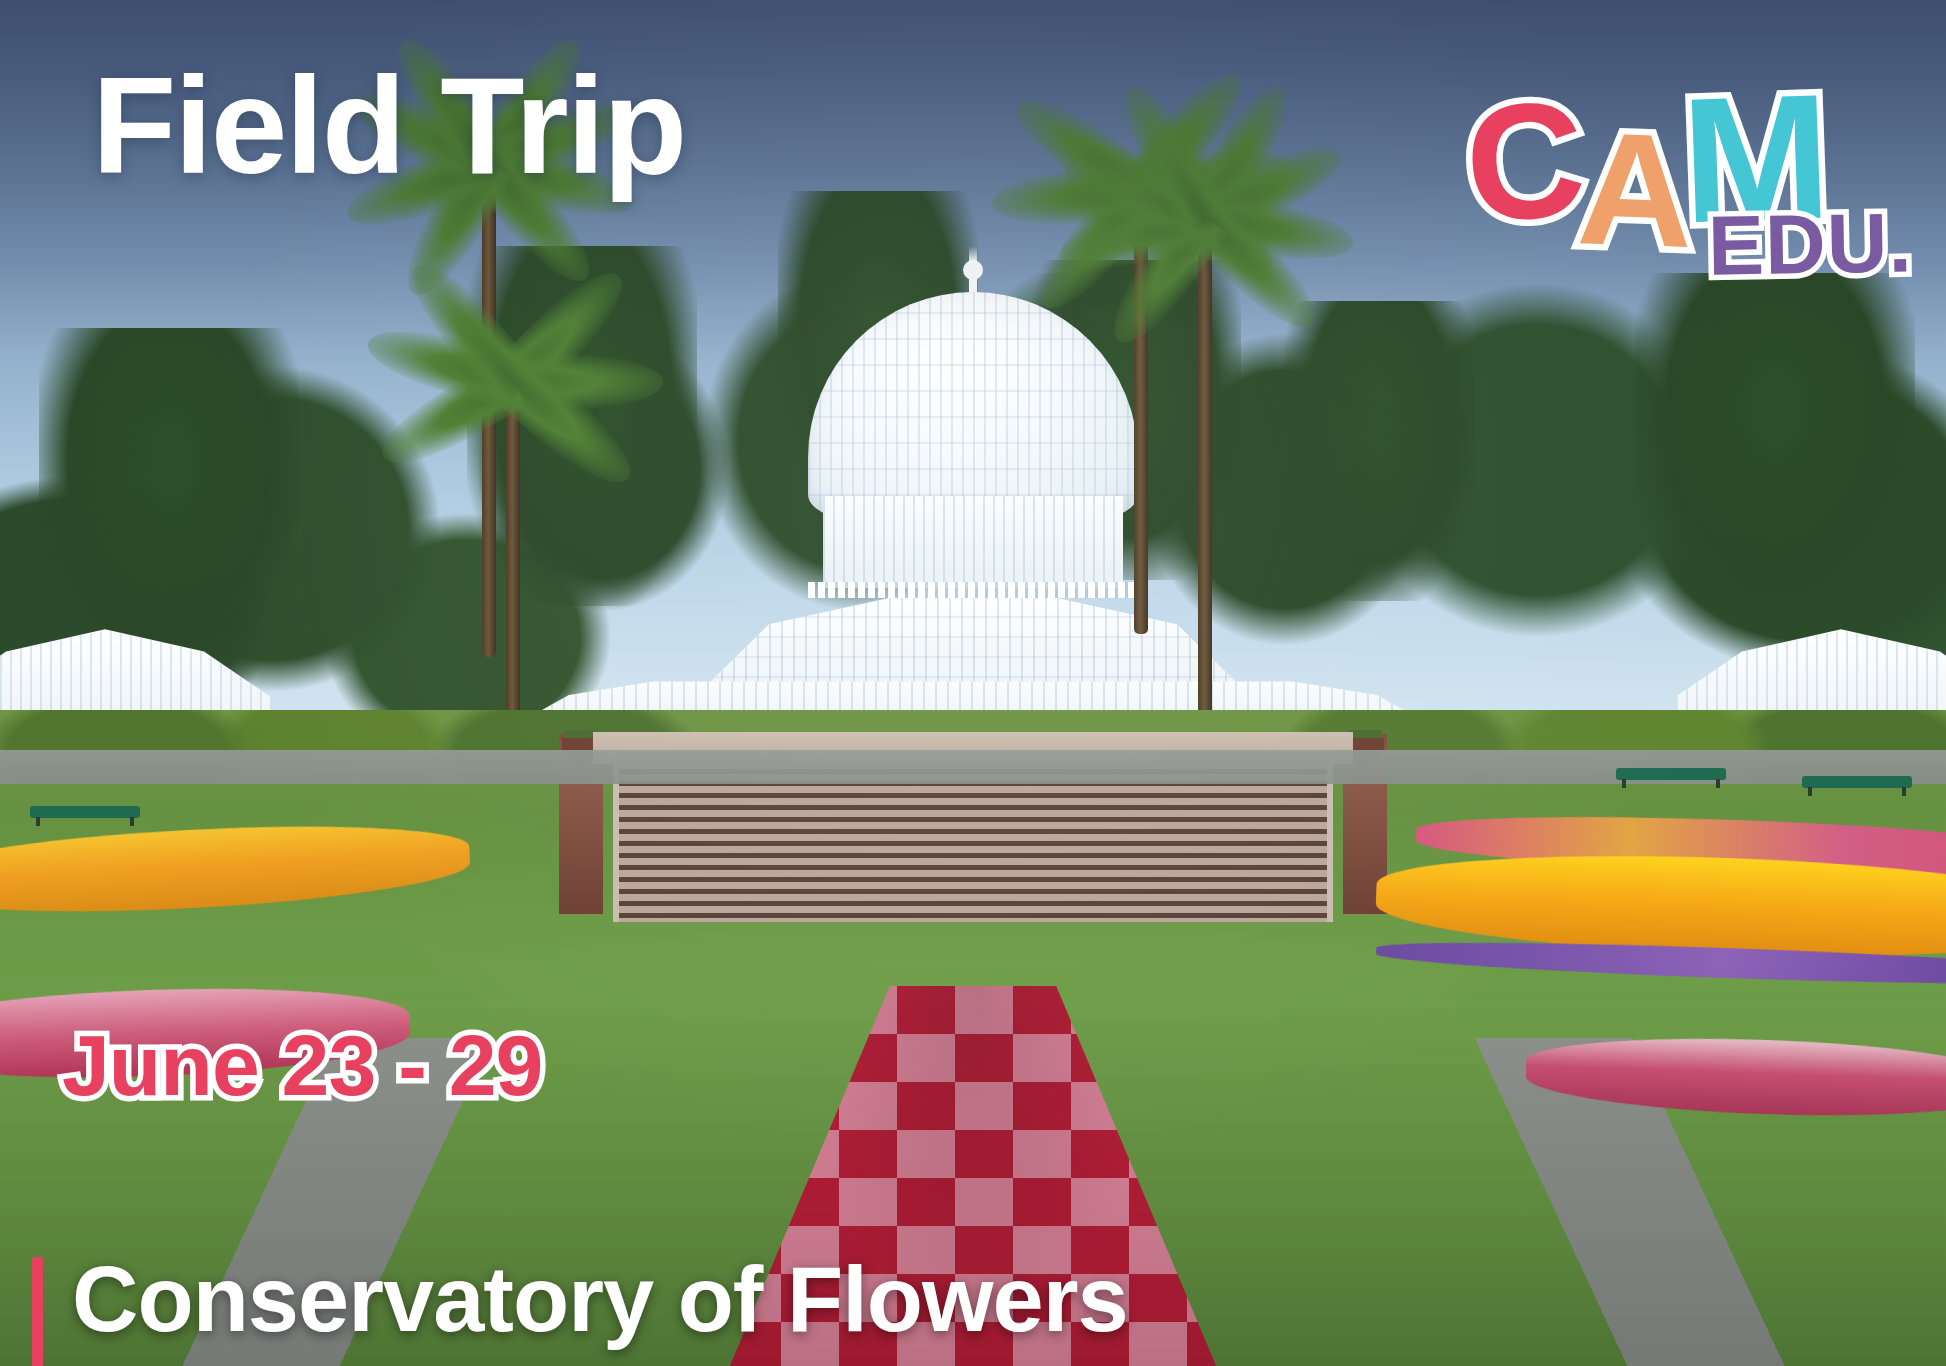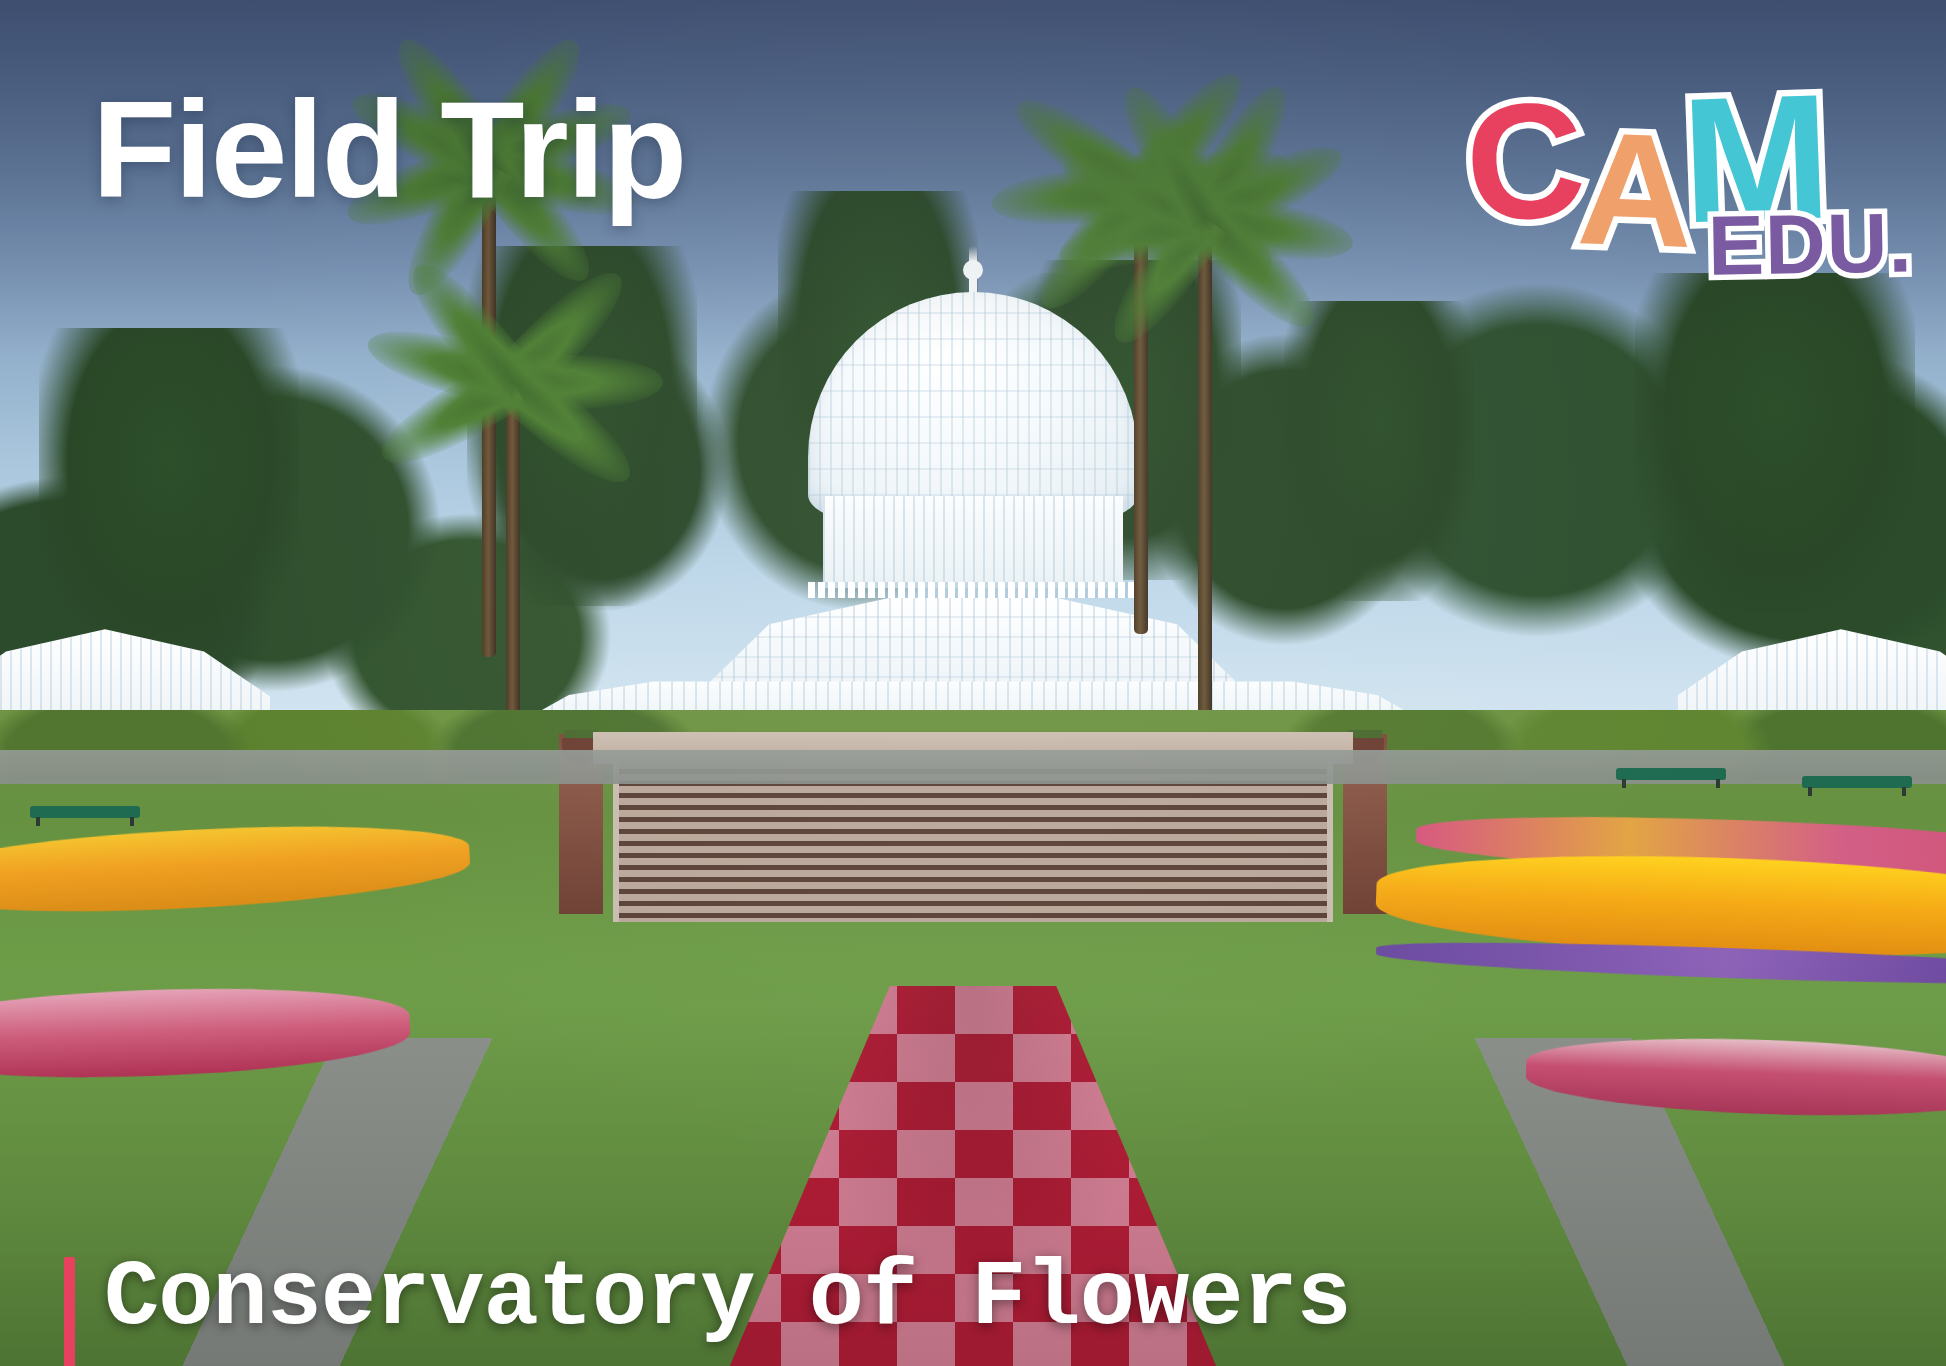--- a/index.html
+++ b/index.html
@@ -289,21 +289,20 @@
 
   
   .overlay { position:absolute; inset:0; }
 
   .headline {
     position:absolute; left:92px; top:56px;
     font-size: 138px; line-height: 1.0;
     font-weight: 800; letter-spacing: -2px;
     color: #ffffff;
     text-shadow: 0 3px 14px rgba(20,35,60,.34);
-    margin-top: 24px;
   }
 
   .week-badge {
     position:absolute; left:88px; top:282px;
     min-width: 650px;
     padding: 22px 60px 26px 60px;
     background: #e8415f;
     border-radius: 64px;
     text-align:center;
     box-shadow: 0 6px 18px rgba(80,10,30,.25);
@@ -334,21 +333,21 @@
   }
 
   .daterange {
     position:absolute; left: 62px; top: 1016px;
     font-size: 86px; font-weight: 800; color:#e8415f; letter-spacing: -1px;
     -webkit-text-stroke: 11px #ffffff;
     paint-order: stroke fill;
   }
 
   .footer {
-    position:absolute; left: 64px; bottom: 18px; right: 48px; font-family: Liberation Mono, monospace;
+    position:absolute; left: 32px; bottom: 18px; right: 48px;
   }
   .footer-bar {
     position:absolute; left: 0; top: 6px;
     width: 11px; height: 168px; background:#e8415f; border-radius: 2px;
   }
   .place-title {
     margin-left: 40px;
     font-size: 92px; font-weight: 800; color:#ffffff; letter-spacing:-1px;
     line-height: 1.05;
     text-shadow: 0 3px 12px rgba(0,0,0,.45);
@@ -499,20 +498,21 @@
     <div class="headline">Field Trip</div>
 
 
     <div class="logo">
       <span class="logo-letter logo-c">C</span>
       <span class="logo-letter logo-a">A</span>
       <span class="logo-letter logo-m">M</span>
       <span class="logo-edu">EDU.</span>
     </div>
 
+    <div class="daterange">June 23 - 29</div>
 
     <div class="footer">
       <div class="footer-bar"></div>
       <div class="place-title">Conservatory of Flowers</div>
     </div>
 
   </div>
 </div>
 
 </body></html>

